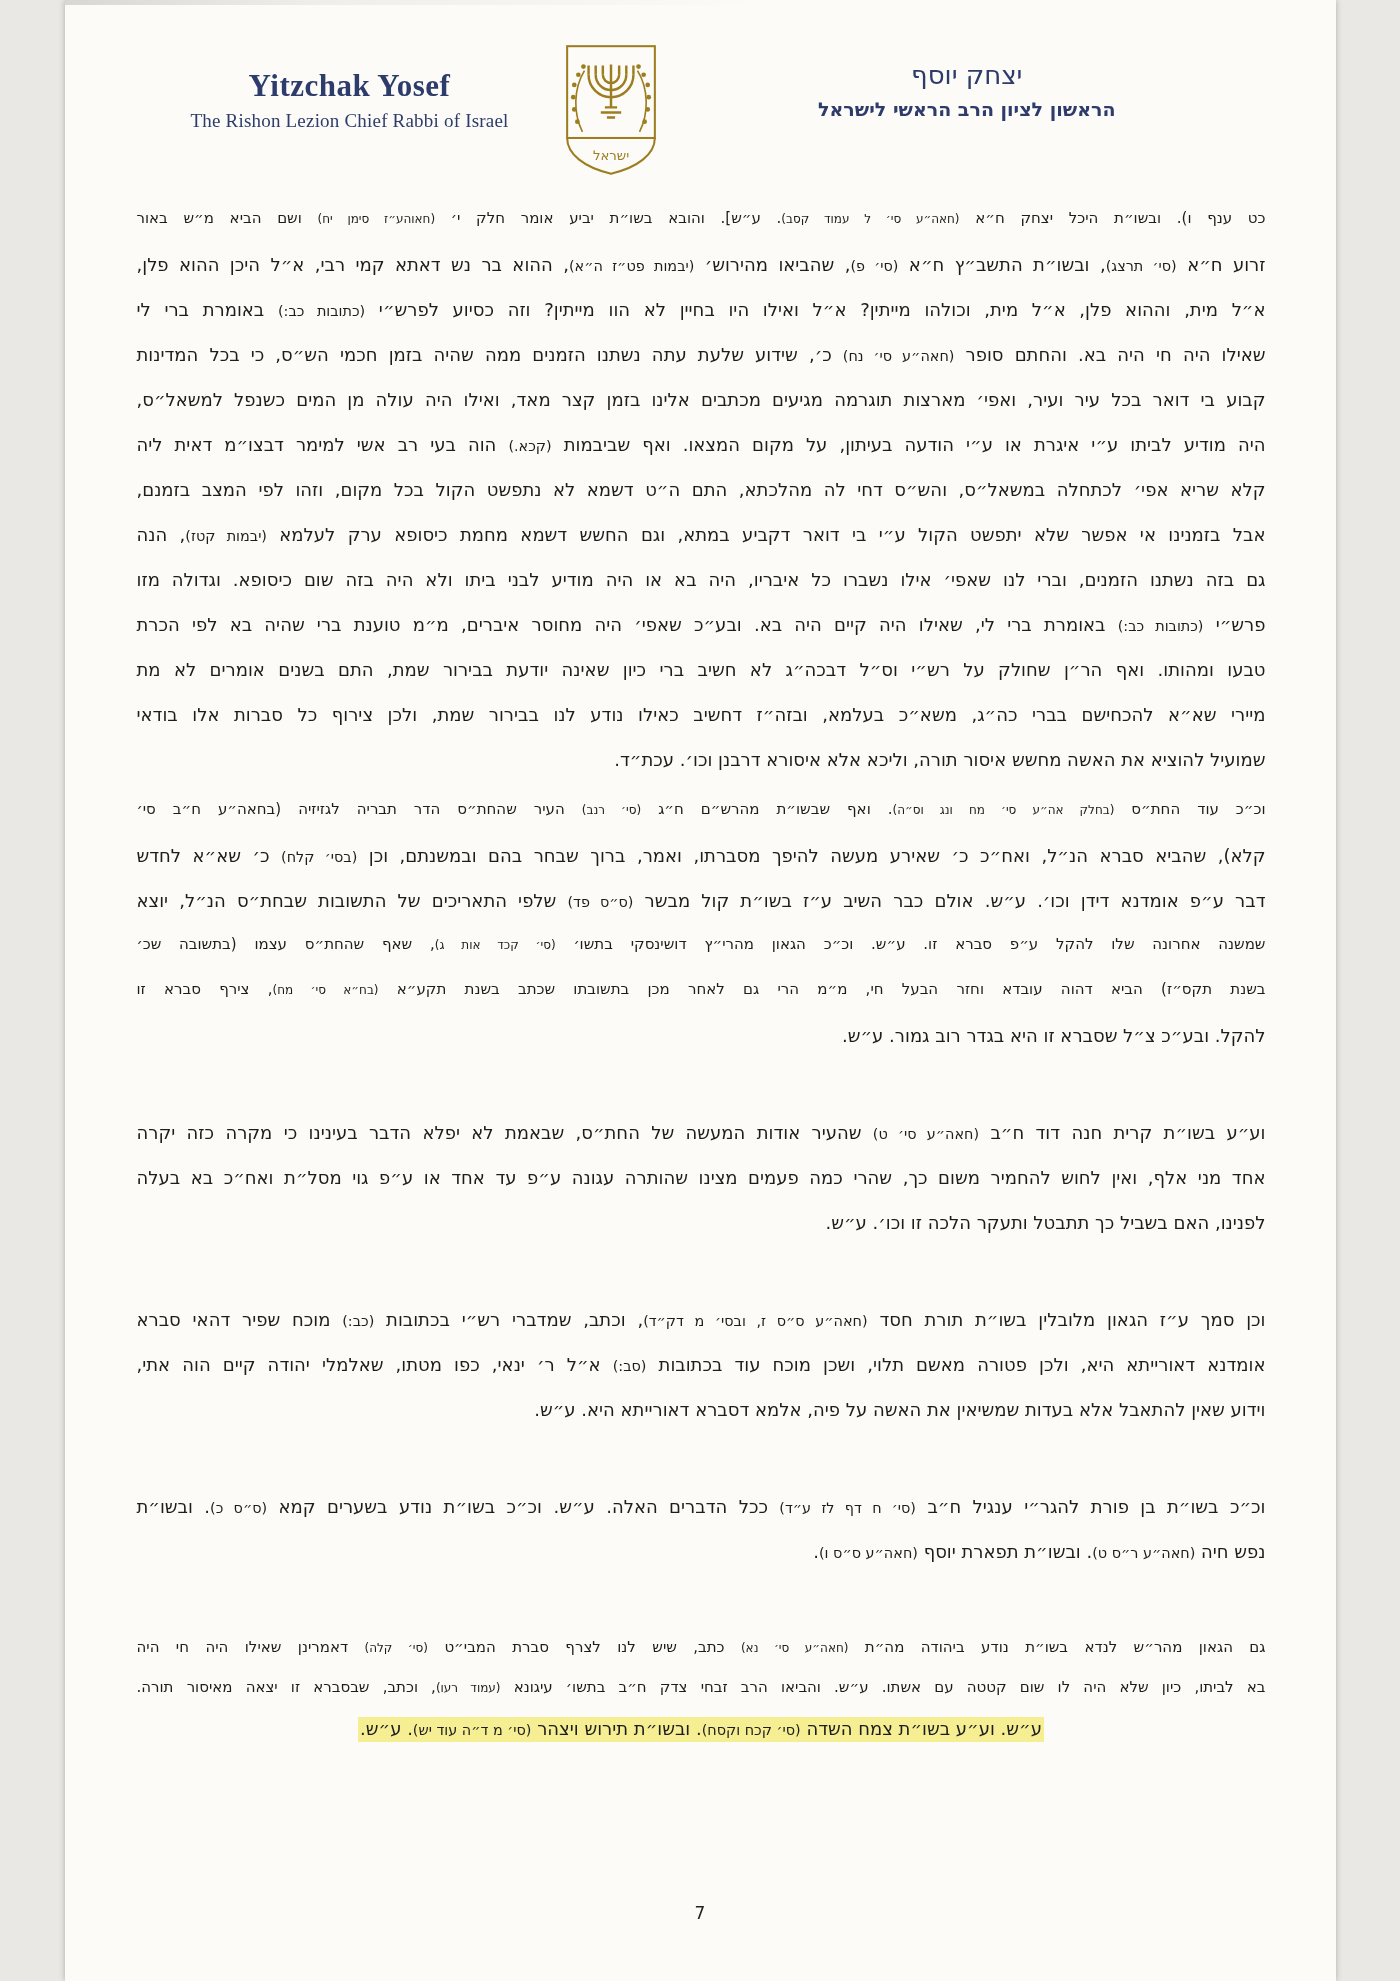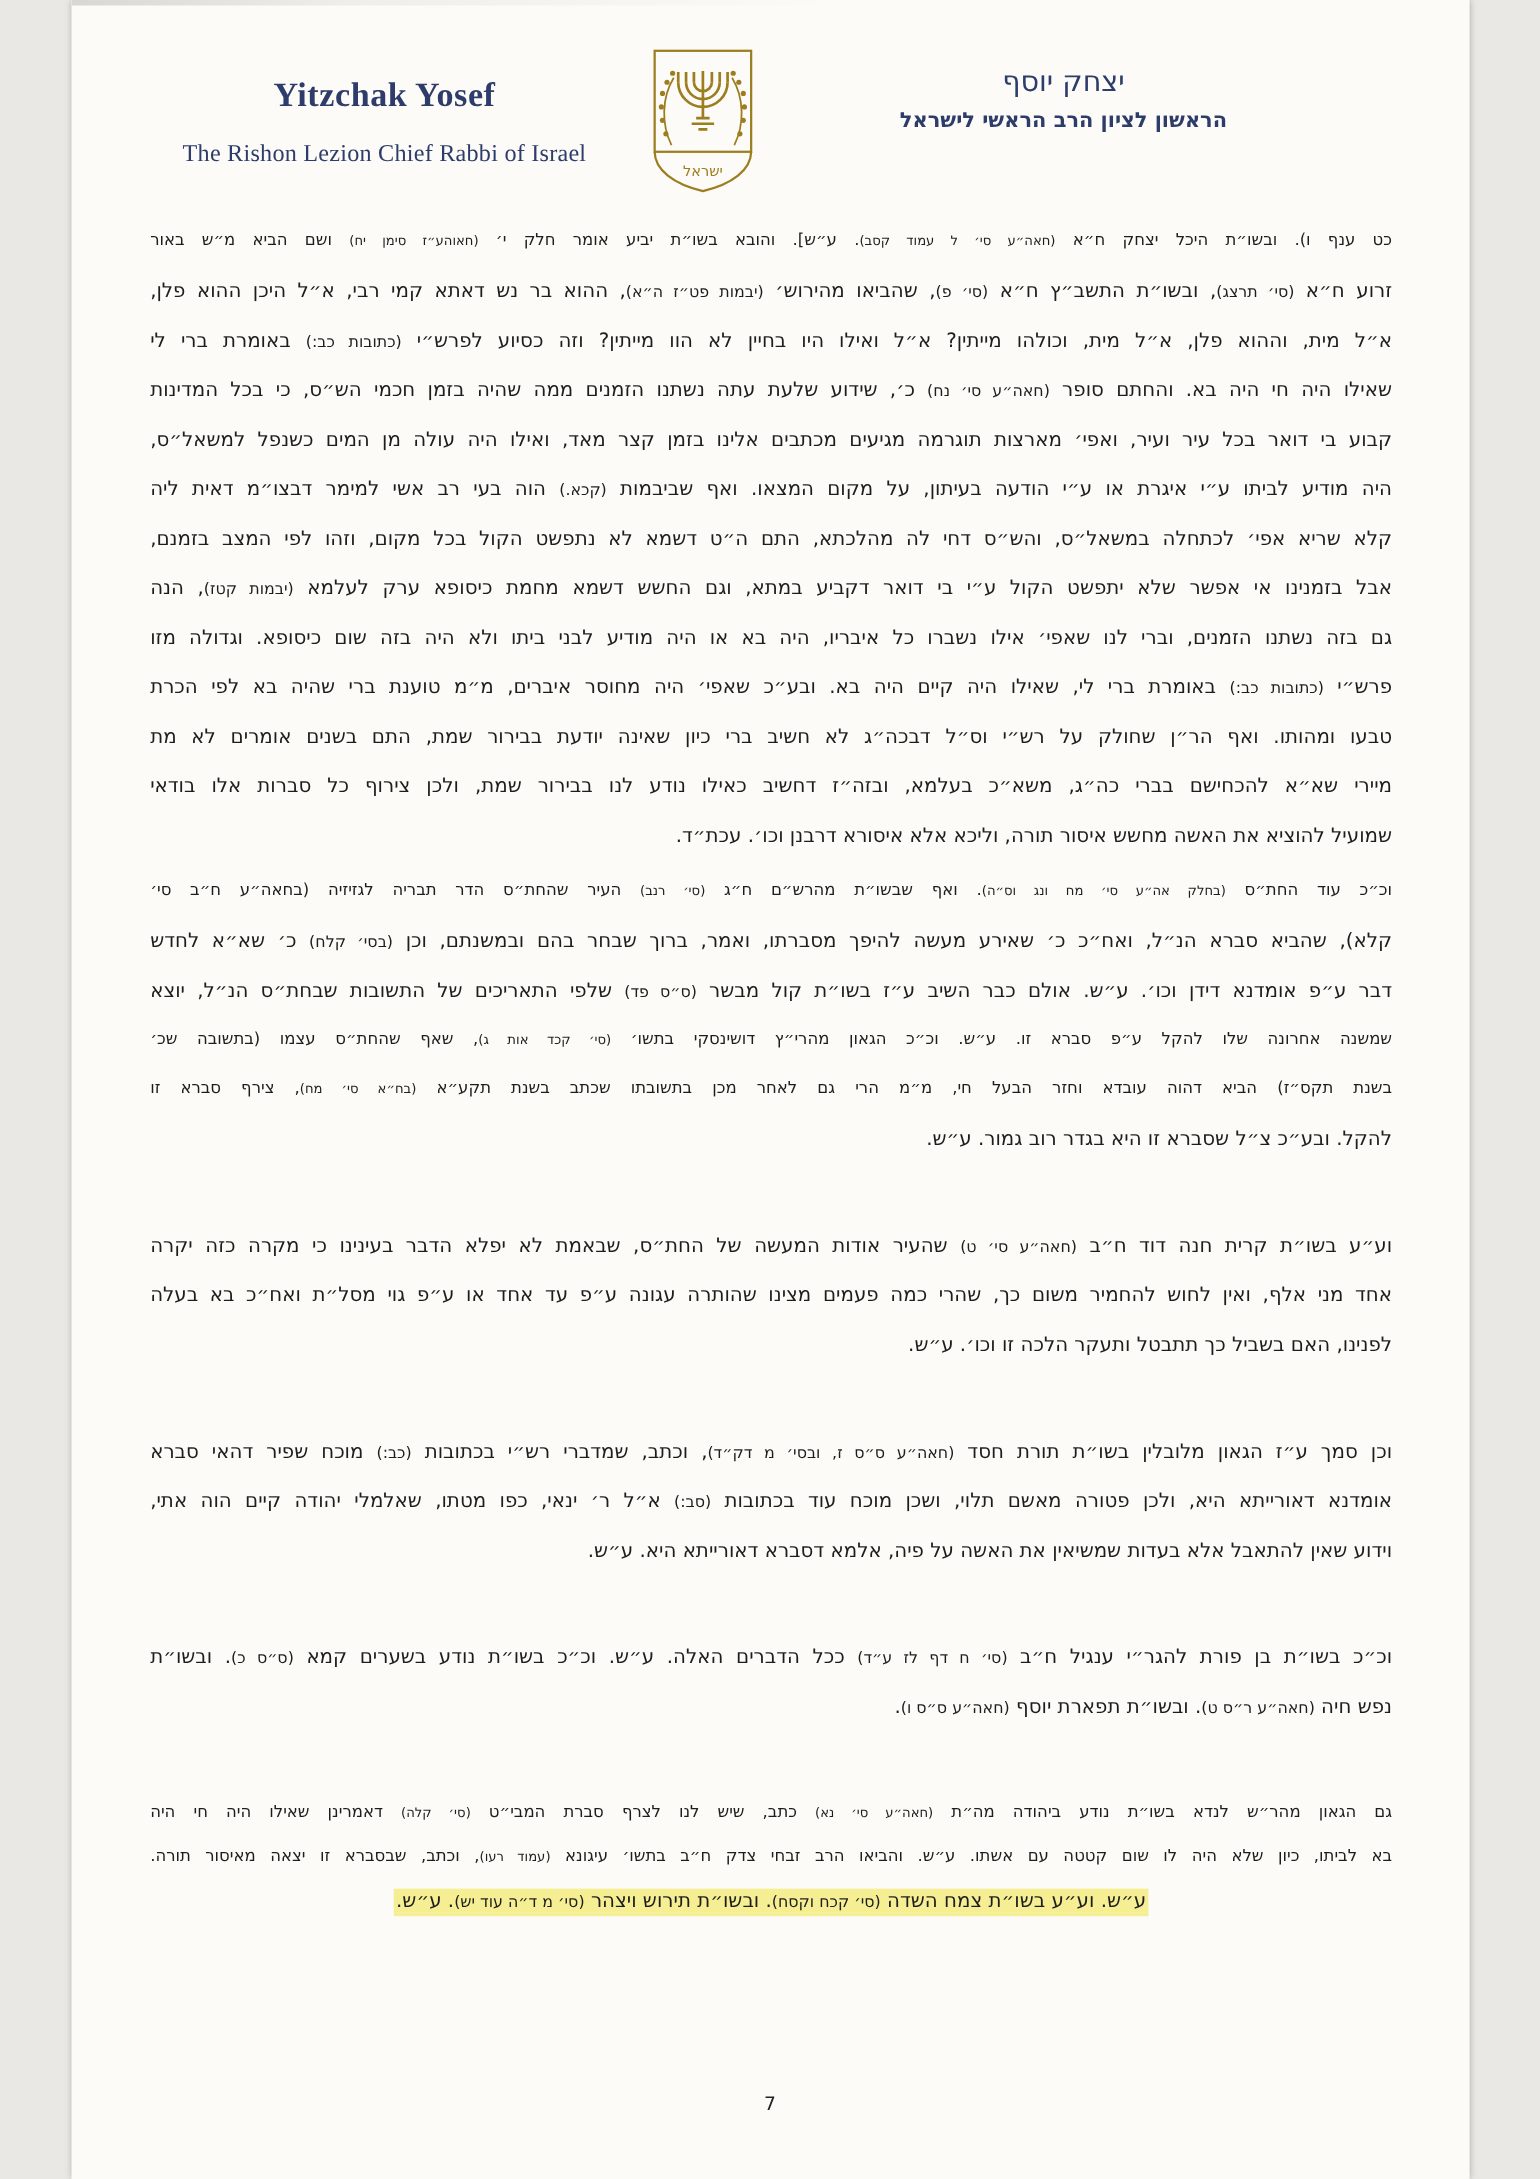--- a/index.html
+++ b/index.html
@@ -19,22 +19,22 @@
   
   .header{
     display:grid;
     grid-template-columns:420px 130px 1fr;
     align-items:start;
     padding:42px 70px 0 75px;
   }
   .h-en{ text-align:center; margin-top:26px; color:#2d3c6a;
          font-family:"Liberation Serif",serif; }
   .en-name{ font-size:31px; font-weight:600; letter-spacing:.5px; }
-  .en-title{ font-size:22px; font-weight:500; margin-top:22px; letter-spacing:.2px; white-space:nowrap; }
-  .h-emblem{ display:flex; justify-content:flex-end; }
+  .en-title{ font-size:19px; font-weight:500; margin-top:6px; letter-spacing:.2px; white-space:nowrap; }
+  .h-emblem{ display:flex; justify-content:flex-start; }
   .h-he{ justify-self:end; padding-right:150px; text-align:center;
          direction:rtl; color:#2d3c6a; font-family:"DejaVu Sans",sans-serif; margin-top:18px;}
   .he-name{ font-size:26px; font-weight:400; }
   .he-title{ font-size:19px; font-weight:700; margin-top:8px; white-space:nowrap; }
   
   .body-text{
     direction:rtl;
     padding:24px 70px 0 72px;
     font-family:"DejaVu Sans",sans-serif;
     color:#1d1d1d;

